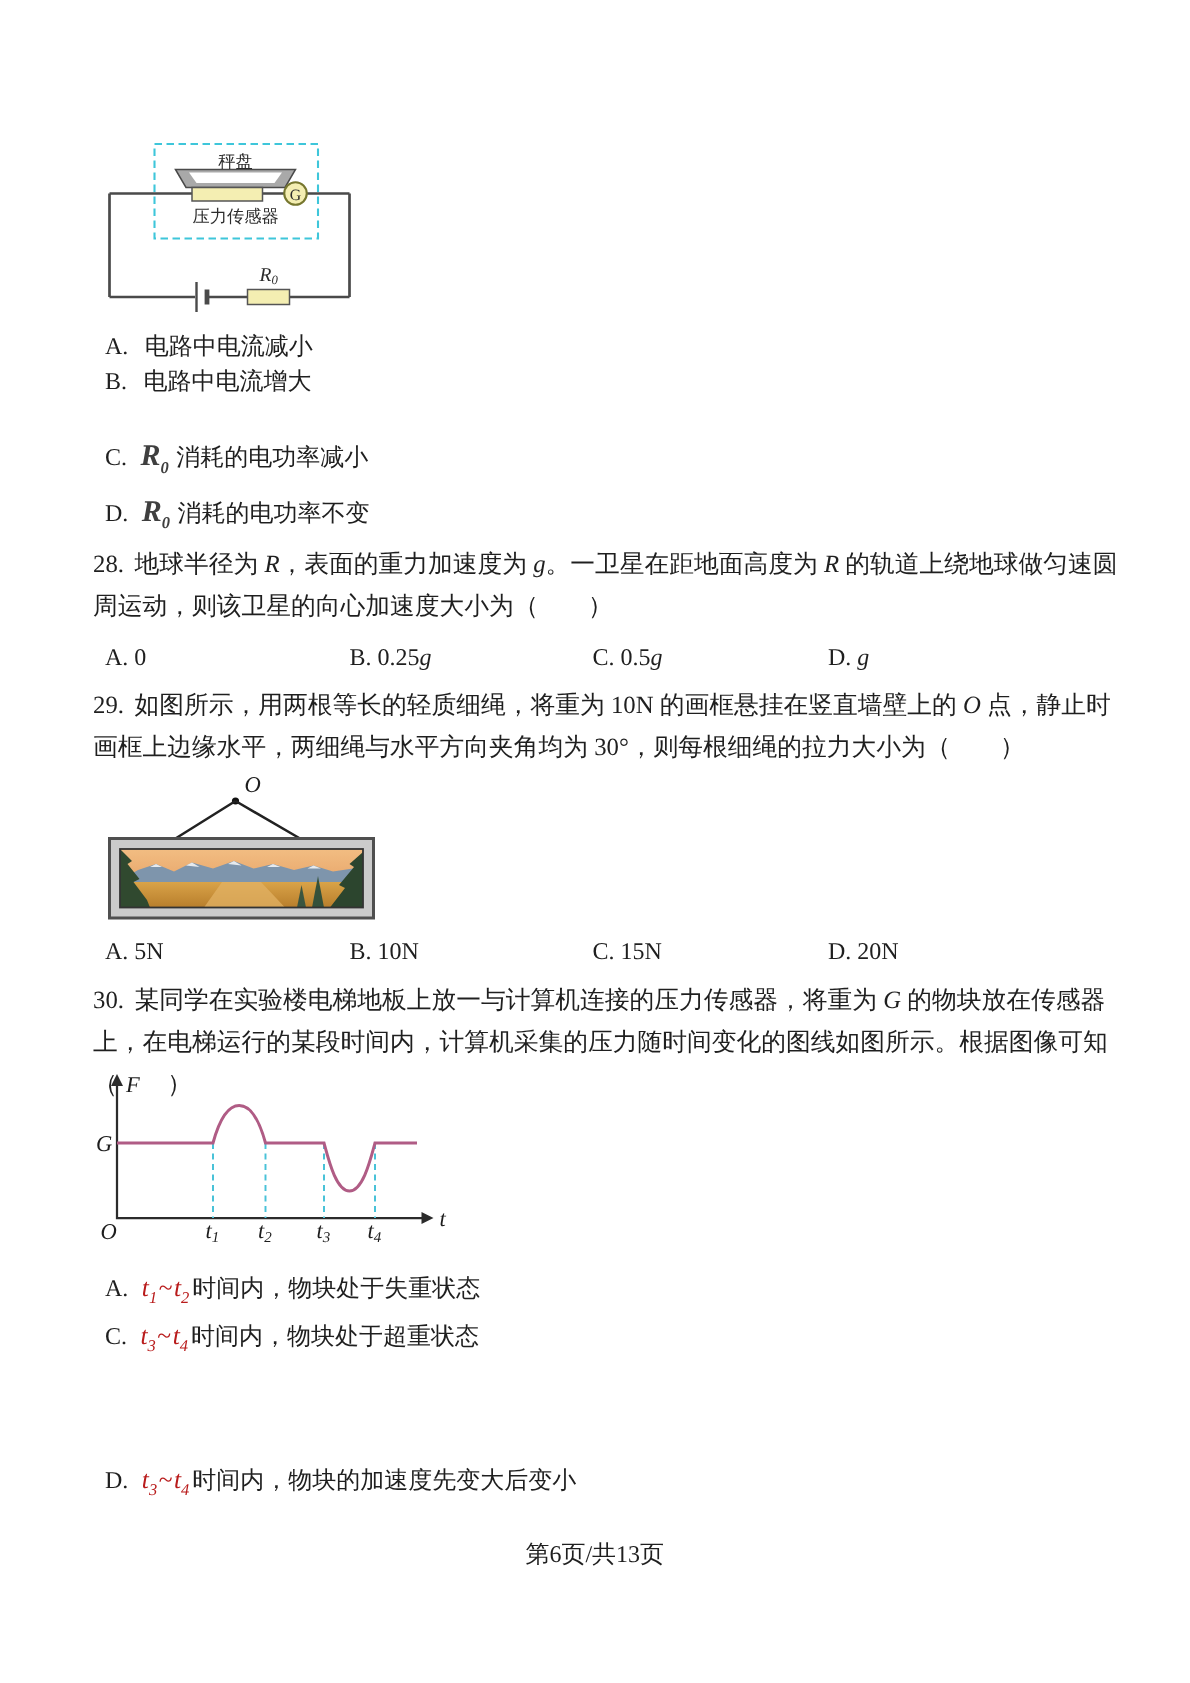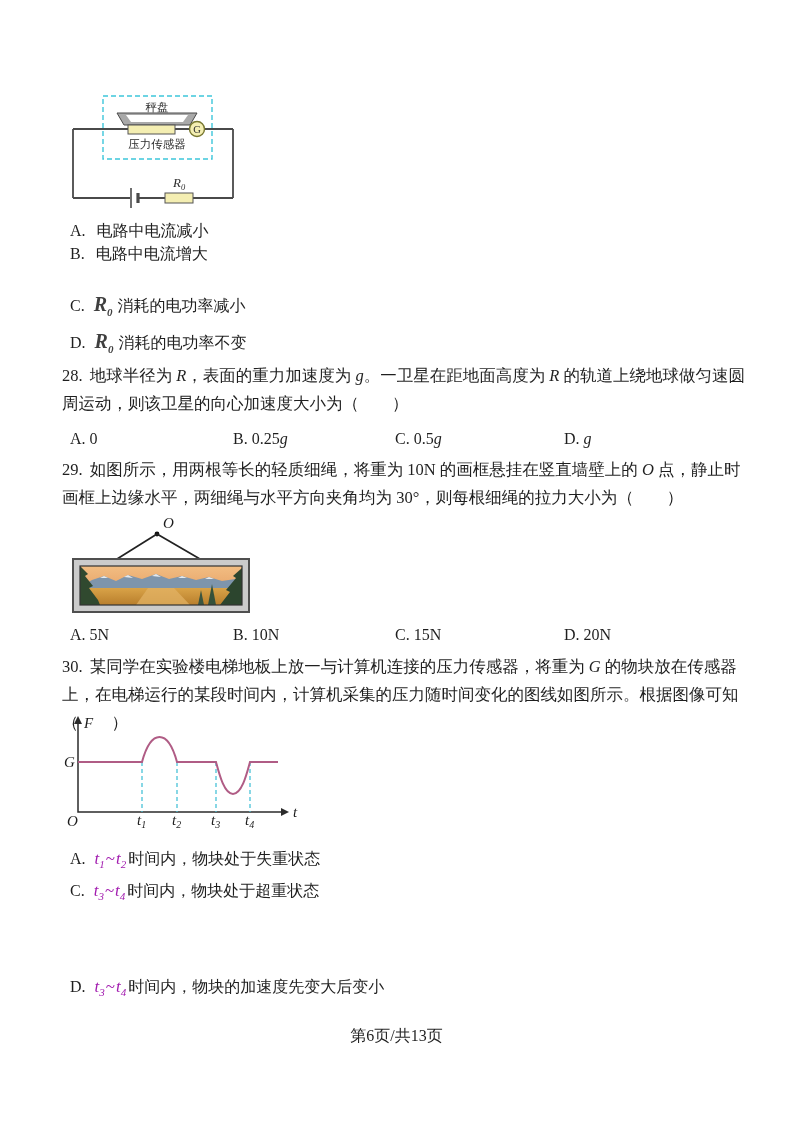--- a/index.html
+++ b/index.html
@@ -11,22 +11,22 @@
   .fig { position:absolute; }
   .para { position:absolute; left:62px; width:690px; font-size:16.5px; line-height:28px; }
   .para .num { margin-right:7px; }
   .m { font-style:italic; font-family:"Liberation Serif", serif; }
   .opt-line { position:absolute; left:70px; font-size:16px; white-space:nowrap;text-align:center; }
   .opt-line .letter { margin-right:9px; }
   .formula { font-style:italic; font-weight:600; font-size:20px; color:#3f3f3f; margin-right:3px; }
   .formula sub { font-size:11px; font-weight:600; }
   .opt-row { position:absolute; left:0; width:793px; height:24px; font-size:16px; }
   .opt-row .oc { position:absolute; white-space:nowrap; }
-  .oc1 { left:70px; } .oc2 { left:233px; } .oc3 { left:395px; } .oc4 { left:564px; }
-  .tsym { font-style:italic; color:#a21caf; font-size:17px; }
+  .oc1 { left:70px; } .oc2 { left:233px; } .oc3 { left:395px; } .oc4 { left:552px; }
+  .tsym { font-style:italic; color:#b91c1c; font-size:17px; }
   .tsym sub { font-size:11px; }
   .tsym .tilde { font-style:normal; padding:0 1px; }
   .opt-line .txt { margin-left:2px; }
   .footer { position:absolute; top:1026px; left:0; width:793px; text-align:center; font-size:16px; }
   svg text { font-family:"Liberation Serif", serif; }
   .cjk-small { font-size:11.5px; }
 </style>
 </head>
 <body>
 

